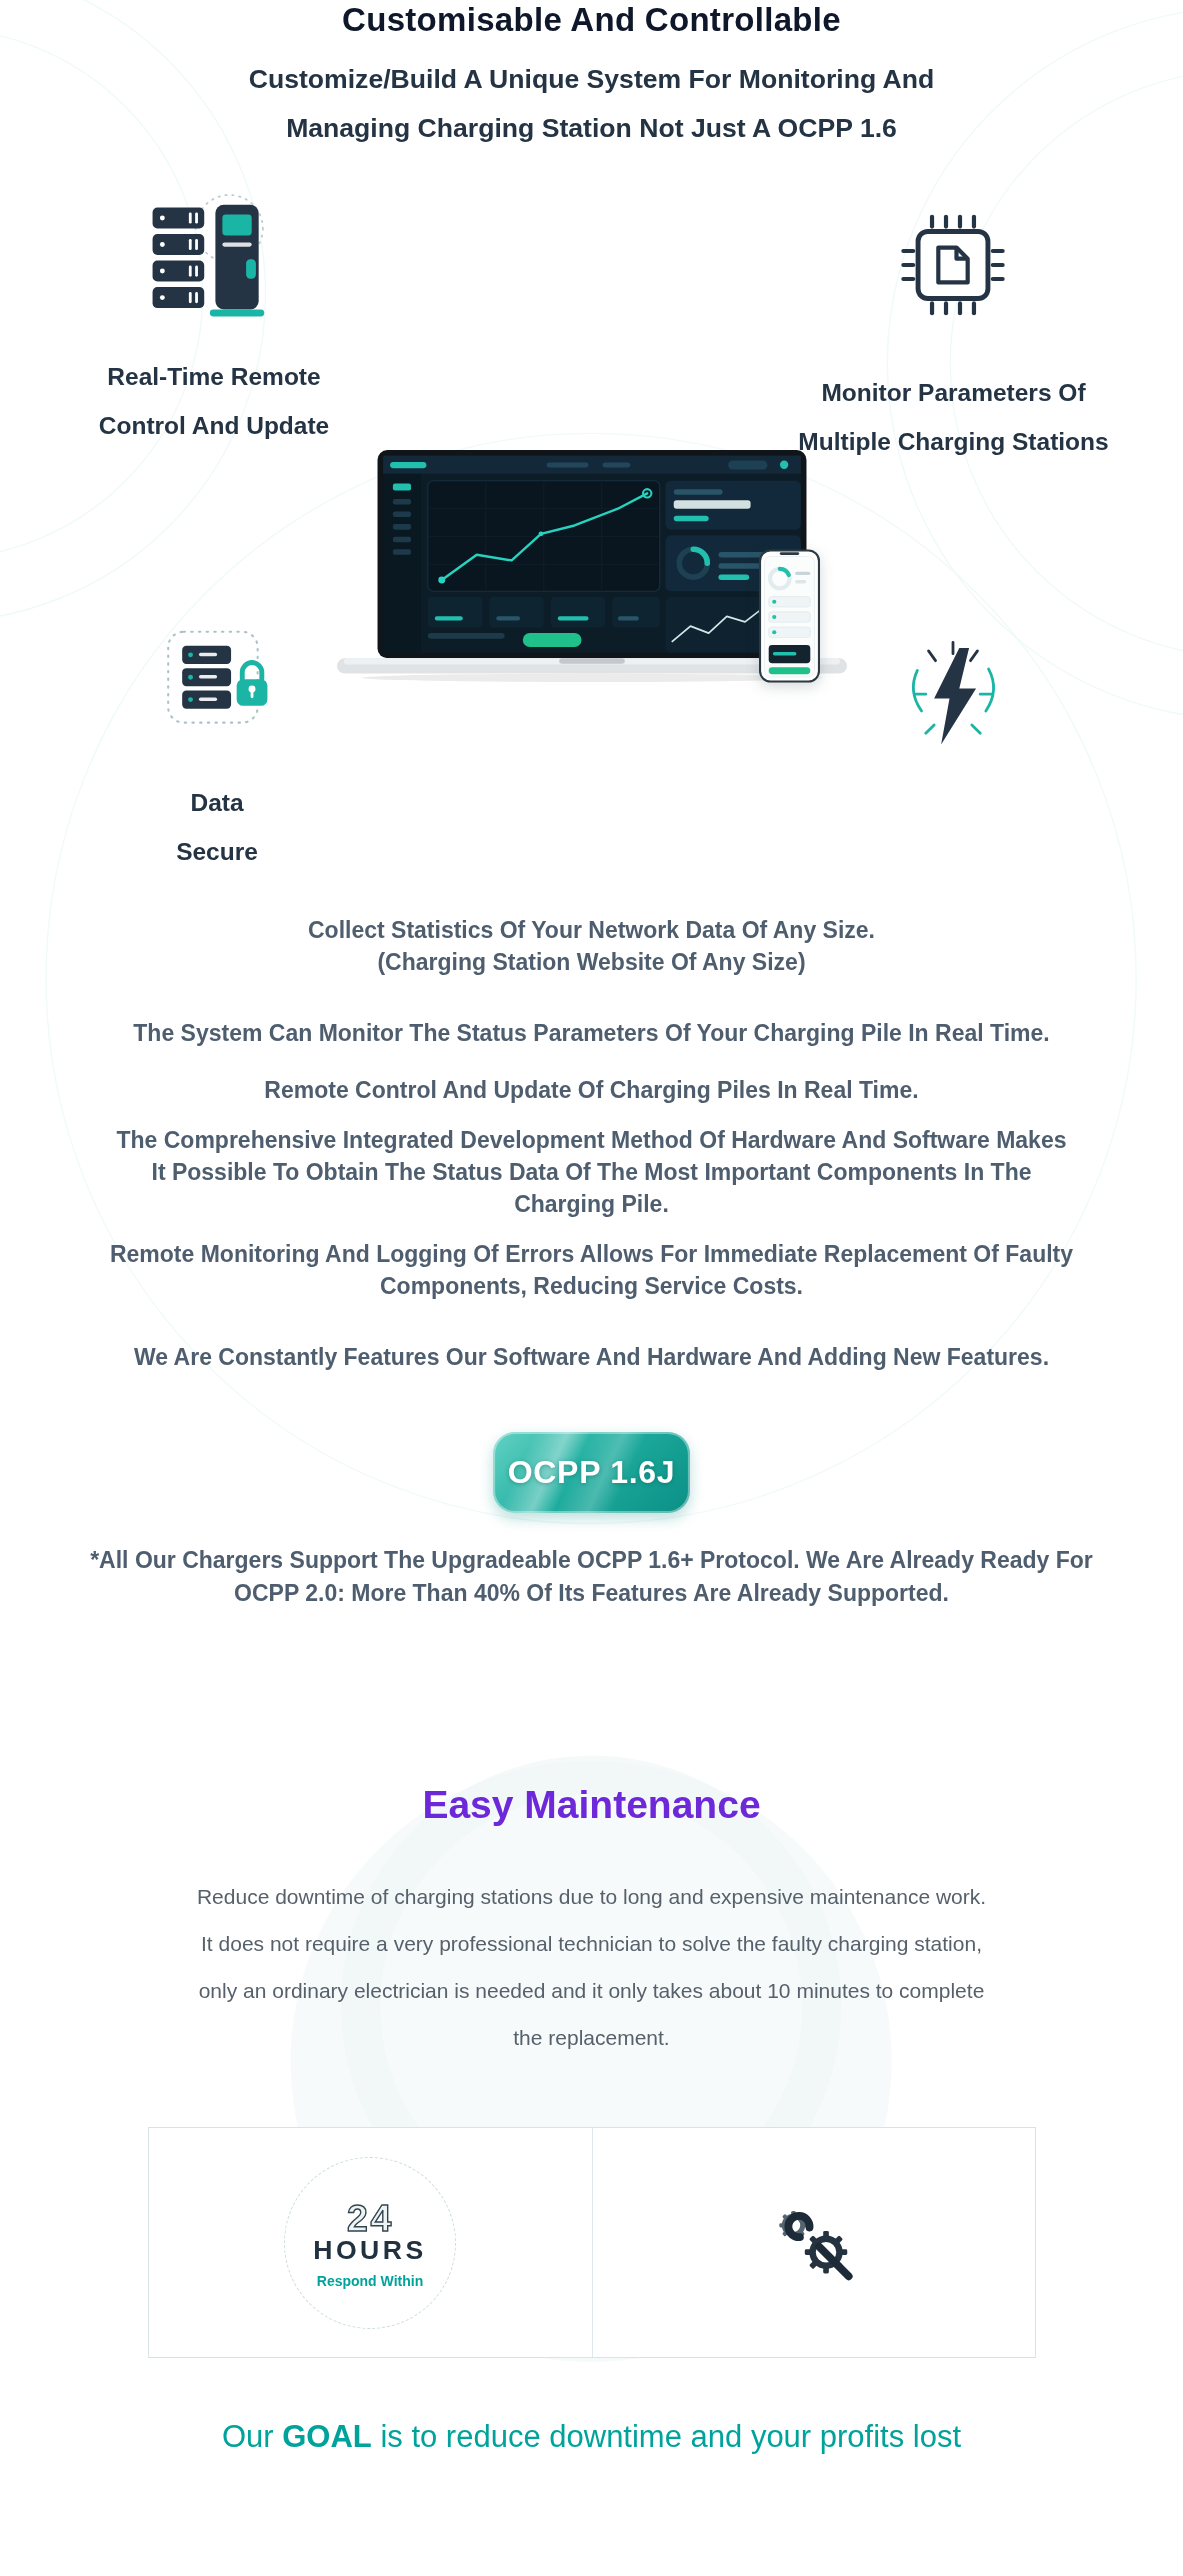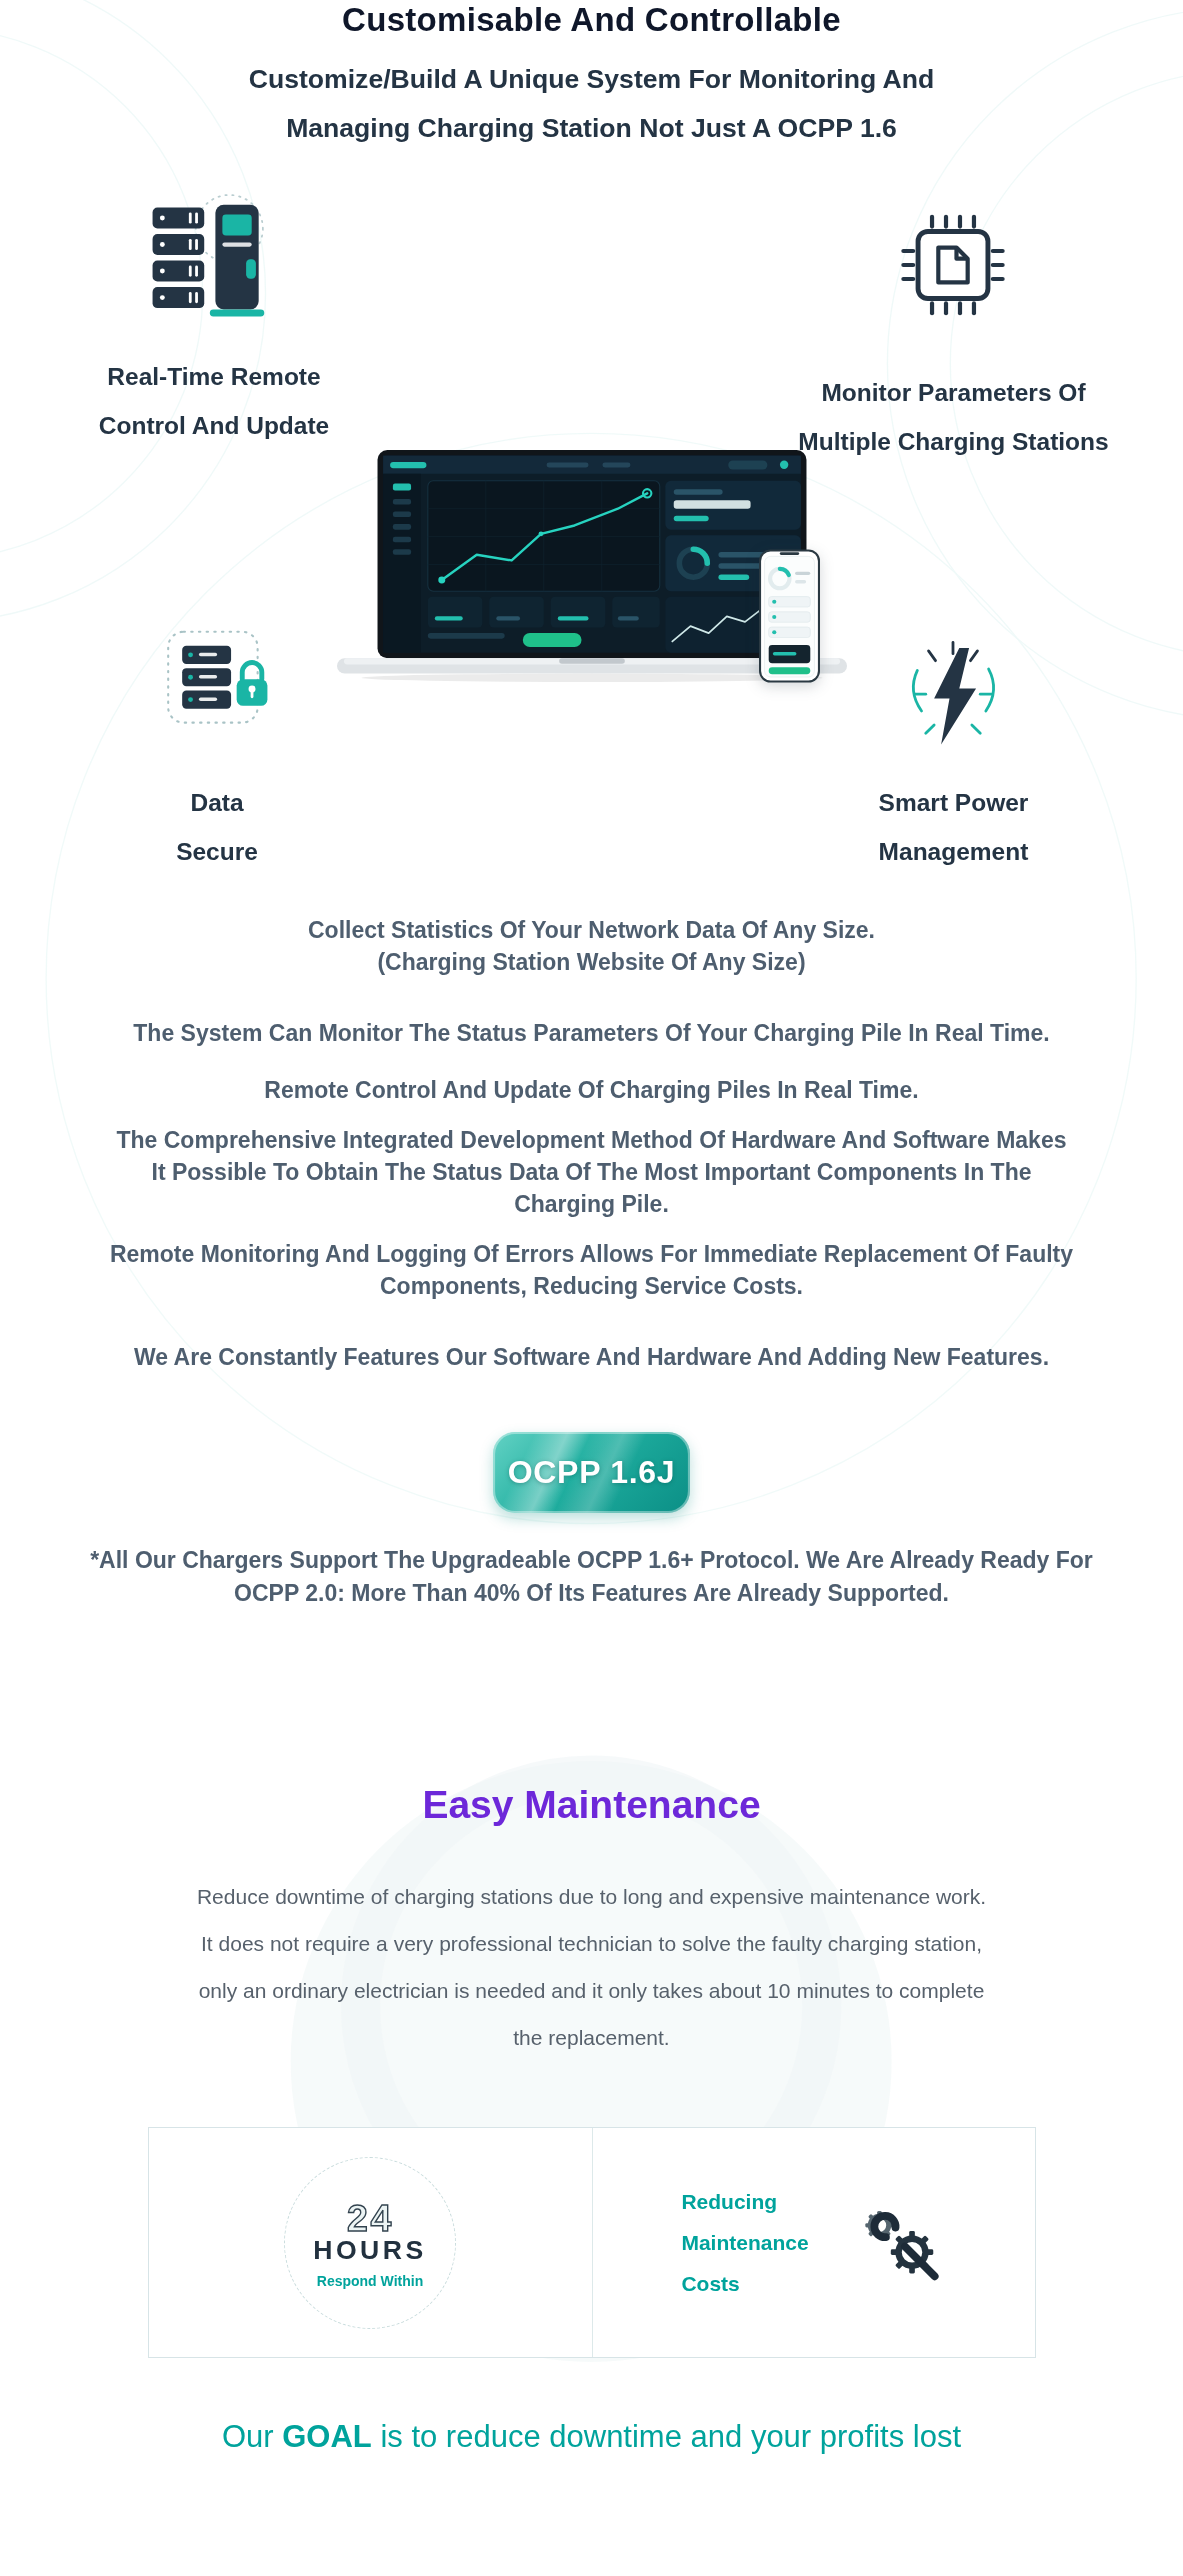--- a/index.html
+++ b/index.html
@@ -286,24 +286,20 @@
           </g>
           <path d="M92 30 L56 102 h22 L66 168 L116 88 H92 L106 30 Z" fill="#243444"></path>
         </svg>
       </div>
 
       <div class="abs f-label f-label-ml">
         <div>Data</div>
         <div>Secure</div>
       </div>
 
-      <div class="abs f-label f-label-mr">
-        <div>Smart Power</div>
-        <div>Management</div>
-      </div>
     </div>
 
     <p class="para para-collect">
       <span>Collect Statistics Of Your Network Data Of Any Size.</span><br>
       <span>(Charging Station Website Of Any Size)</span>
     </p>
     <p class="para para-monitor">The System Can Monitor The Status Parameters Of Your Charging Pile In Real Time.</p>
     <p class="para para-remote">Remote Control And Update Of Charging Piles In Real Time.</p>
     <p class="para para-comprehensive">The Comprehensive Integrated Development Method Of Hardware And Software Makes It Possible To Obtain The Status Data Of The Most Important Components In The Charging Pile.</p>
     <p class="para para-logging">Remote Monitoring And Logging Of Errors Allows For Immediate Replacement Of Faulty Components, Reducing Service Costs.</p>
@@ -328,25 +324,20 @@
       <div class="box-left">
         <div class="respond-circle">
           <svg class="num24" width="91" height="43" viewBox="0 0 130 62">
             <text x="65" y="50" text-anchor="middle" font-family="Liberation Sans, sans-serif" font-size="54" font-weight="bold" letter-spacing="4" fill="#ECF4F4" stroke="#33434F" stroke-width="2">24</text>
           </svg>
           <div class="hours">HOURS</div>
           <div class="respond-label">Respond Within</div>
         </div>
       </div>
       <div class="box-right">
-        <div class="reducing">
-          <div>Reducing</div>
-          <div>Maintenance</div>
-          <div>Costs</div>
-        </div>
         <div class="wg-icon">
           <svg viewBox="0 0 130 130">
             <g fill="#55656F">
               <rect x="33" y="20" width="6" height="9" rx="2"></rect>
               <rect x="33" y="51" width="6" height="9" rx="2" transform="rotate(180 36 40)"></rect>
               <rect x="33" y="20" width="6" height="9" rx="2" transform="rotate(45 36 40)"></rect>
               <rect x="33" y="20" width="6" height="9" rx="2" transform="rotate(90 36 40)"></rect>
               <rect x="33" y="20" width="6" height="9" rx="2" transform="rotate(135 36 40)"></rect>
               <rect x="33" y="20" width="6" height="9" rx="2" transform="rotate(225 36 40)"></rect>
               <rect x="33" y="20" width="6" height="9" rx="2" transform="rotate(270 36 40)"></rect>

